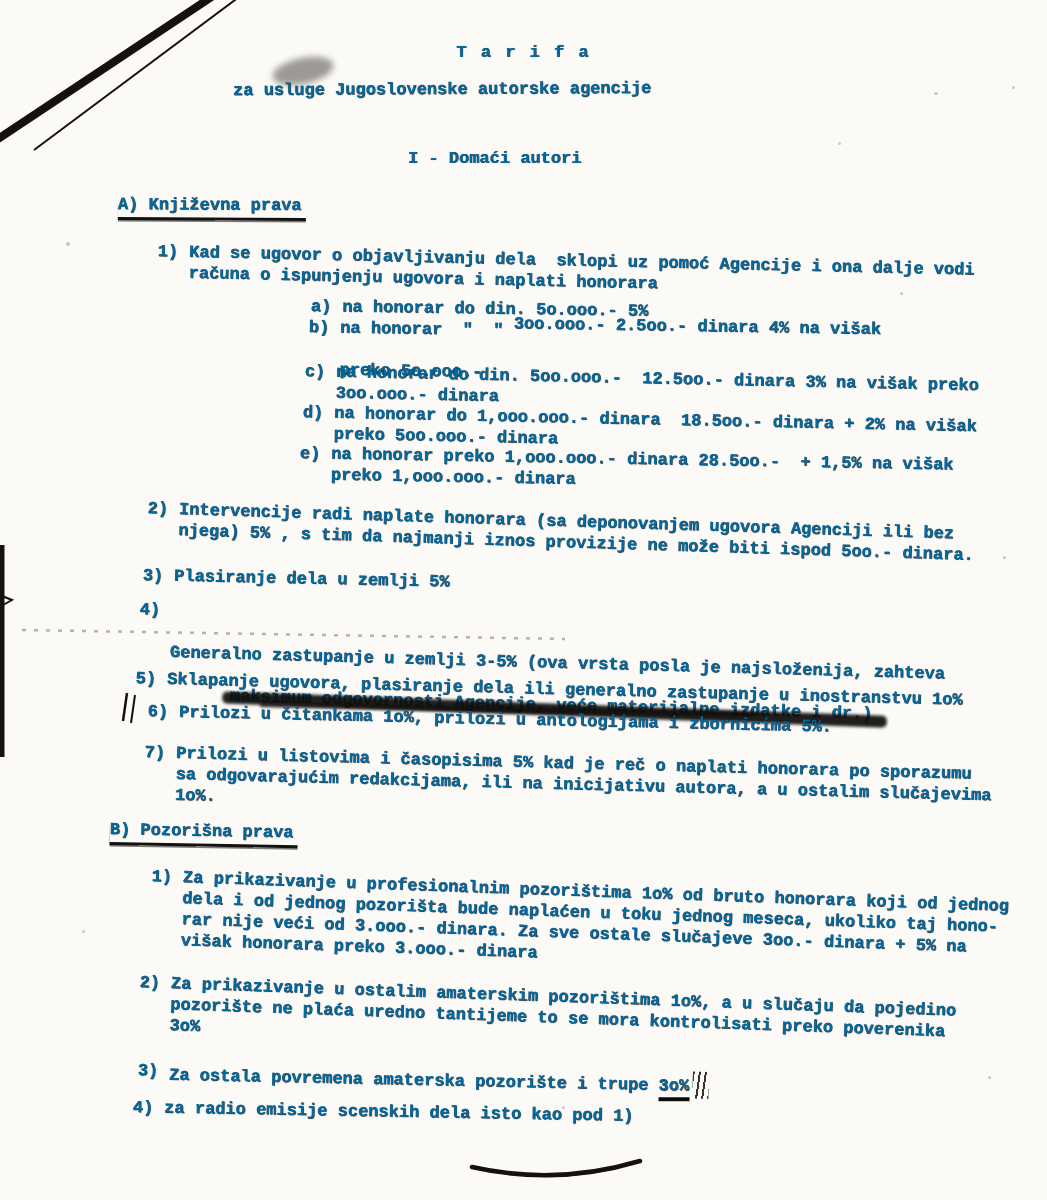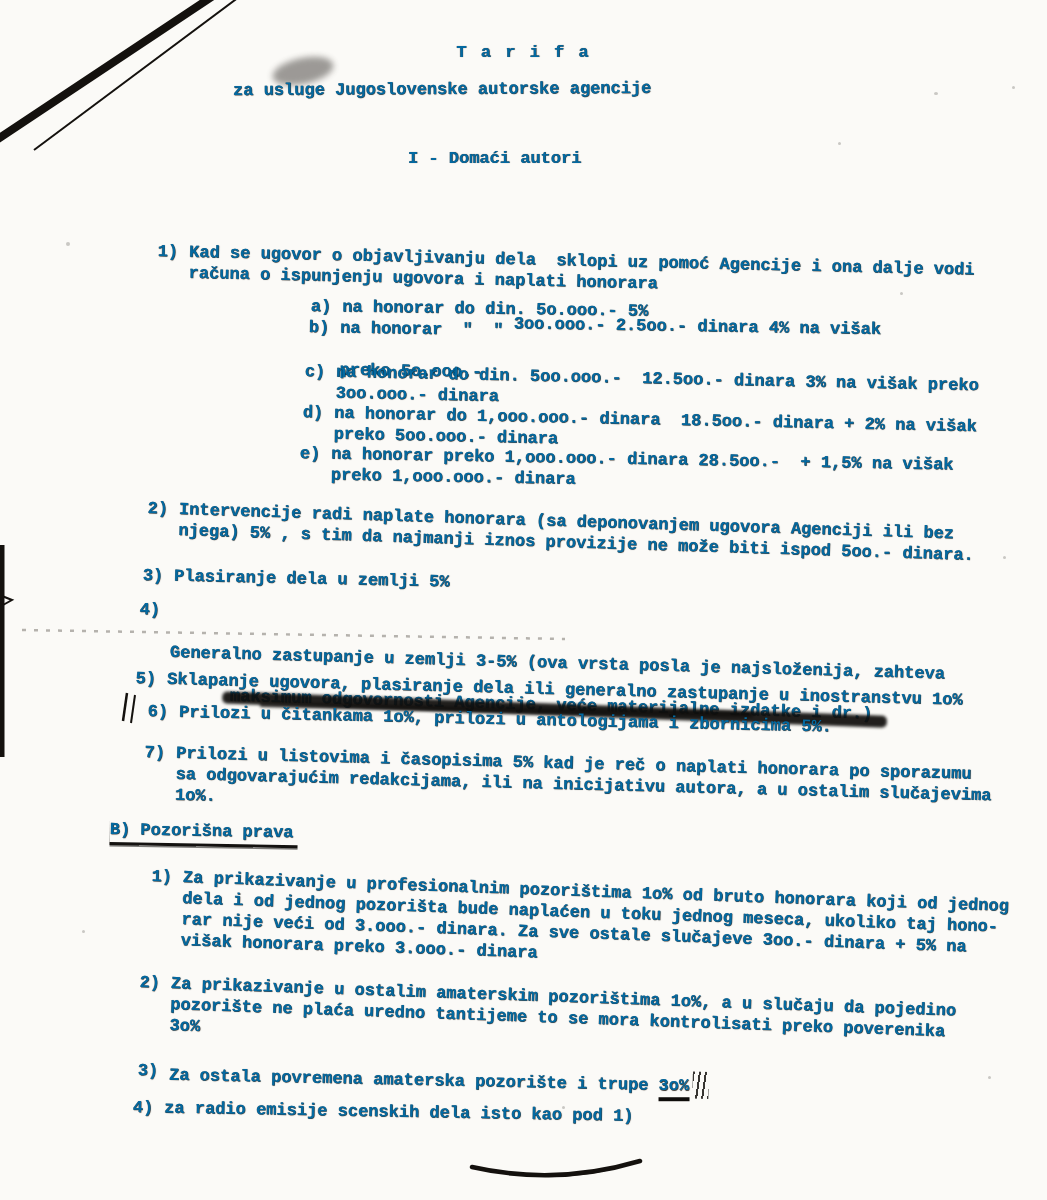--- a/index.html
+++ b/index.html
@@ -92,20 +92,23 @@
   <div class="speck" style="left:900px;top:292px;width:3px;height:3px"></div>
   <div class="speck" style="left:1003px;top:556px;width:3px;height:3px"></div>
   <div class="speck" style="left:82px;top:930px;width:3px;height:3px"></div>
   <div class="speck" style="left:988px;top:1076px;width:3px;height:3px"></div>
   <div class="speck" style="left:562px;top:1106px;width:3px;height:3px"></div>
 
   <div class="abs center-line" style="top:42px;letter-spacing:2px">T a r i f a</div>
   <div class="abs rot" style="left:233px;top:80px;transform:rotate(-0.3deg)">za usluge Jugoslovenske autorske agencije</div>
   <div class="abs" style="left:408px;top:148px">I - Domaći autori</div>
 
+  <div class="abs rot" style="left:118px;top:194px;transform:rotate(0.3deg)">
+    <span class="heading-underline">A) Književna prava</span>
+  </div>
 
   <div class="abs rot item" style="left:158px;top:241px;transform:rotate(1.3deg)">
     <span class="num">1)</span>
     <span class="txt">Kad se ugovor o objavljivanju dela  sklopi uz pomoć Agencije i ona dalje vodi
 računa o ispunjenju ugovora i naplati honorara</span>
   </div>
 
   <div class="abs rot item" style="left:311px;top:296px;transform:rotate(0.8deg)">
     <span class="num">a)</span>
     <span class="txt">na honorar do din. 5o.ooo.- 5%</span>

